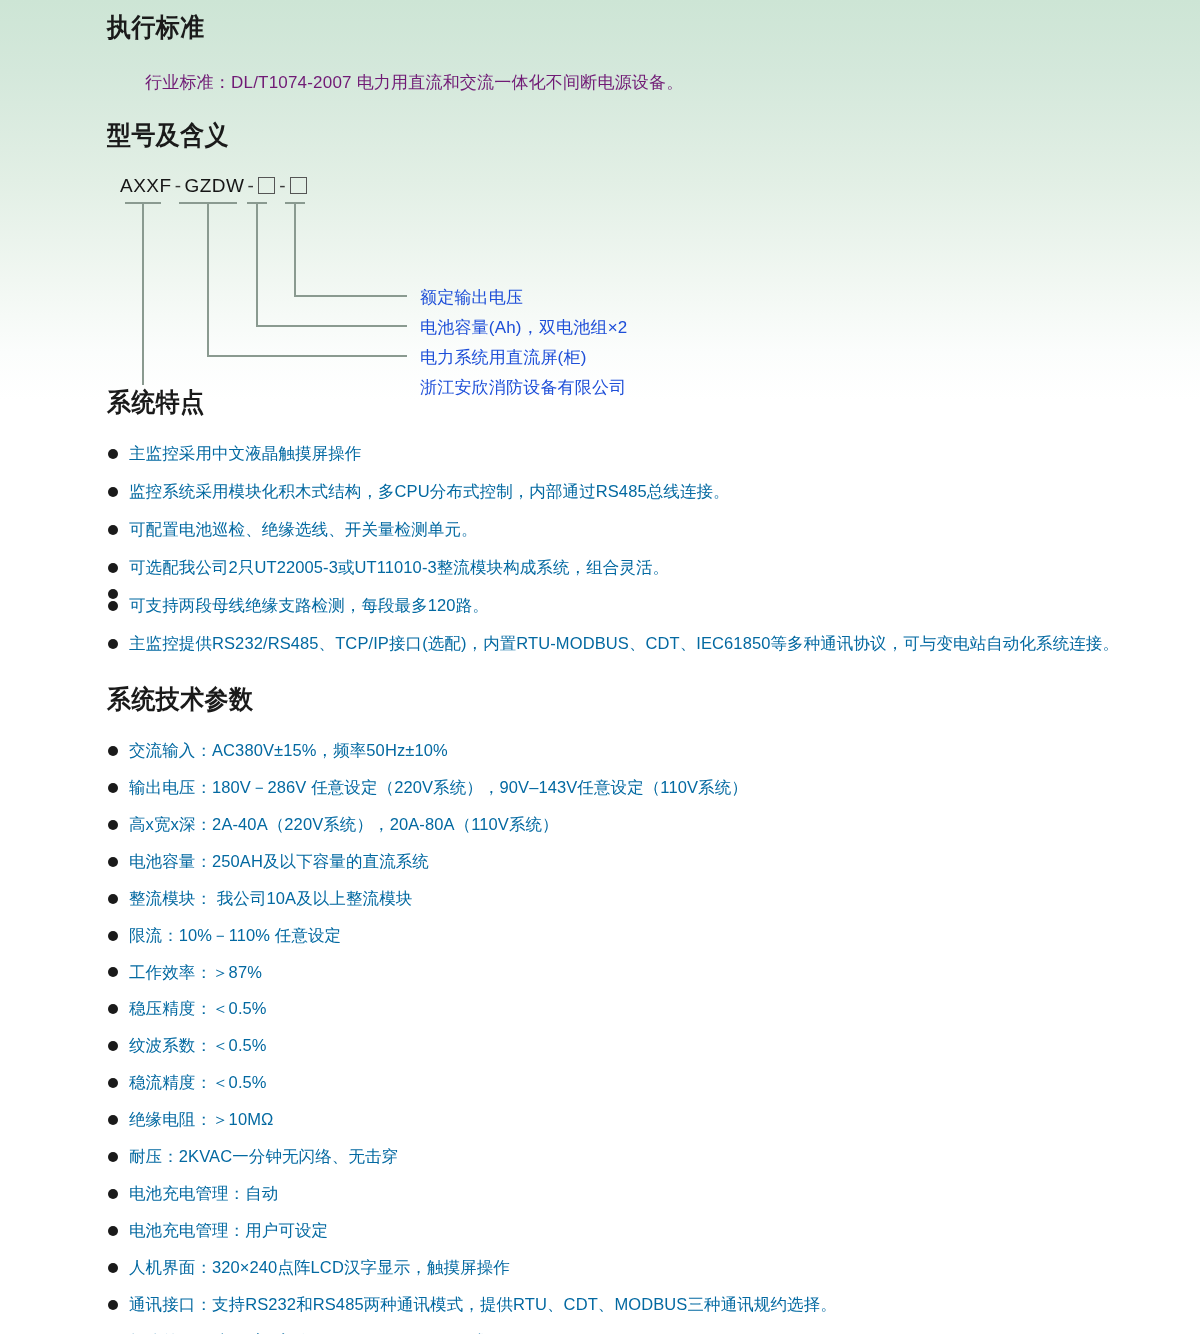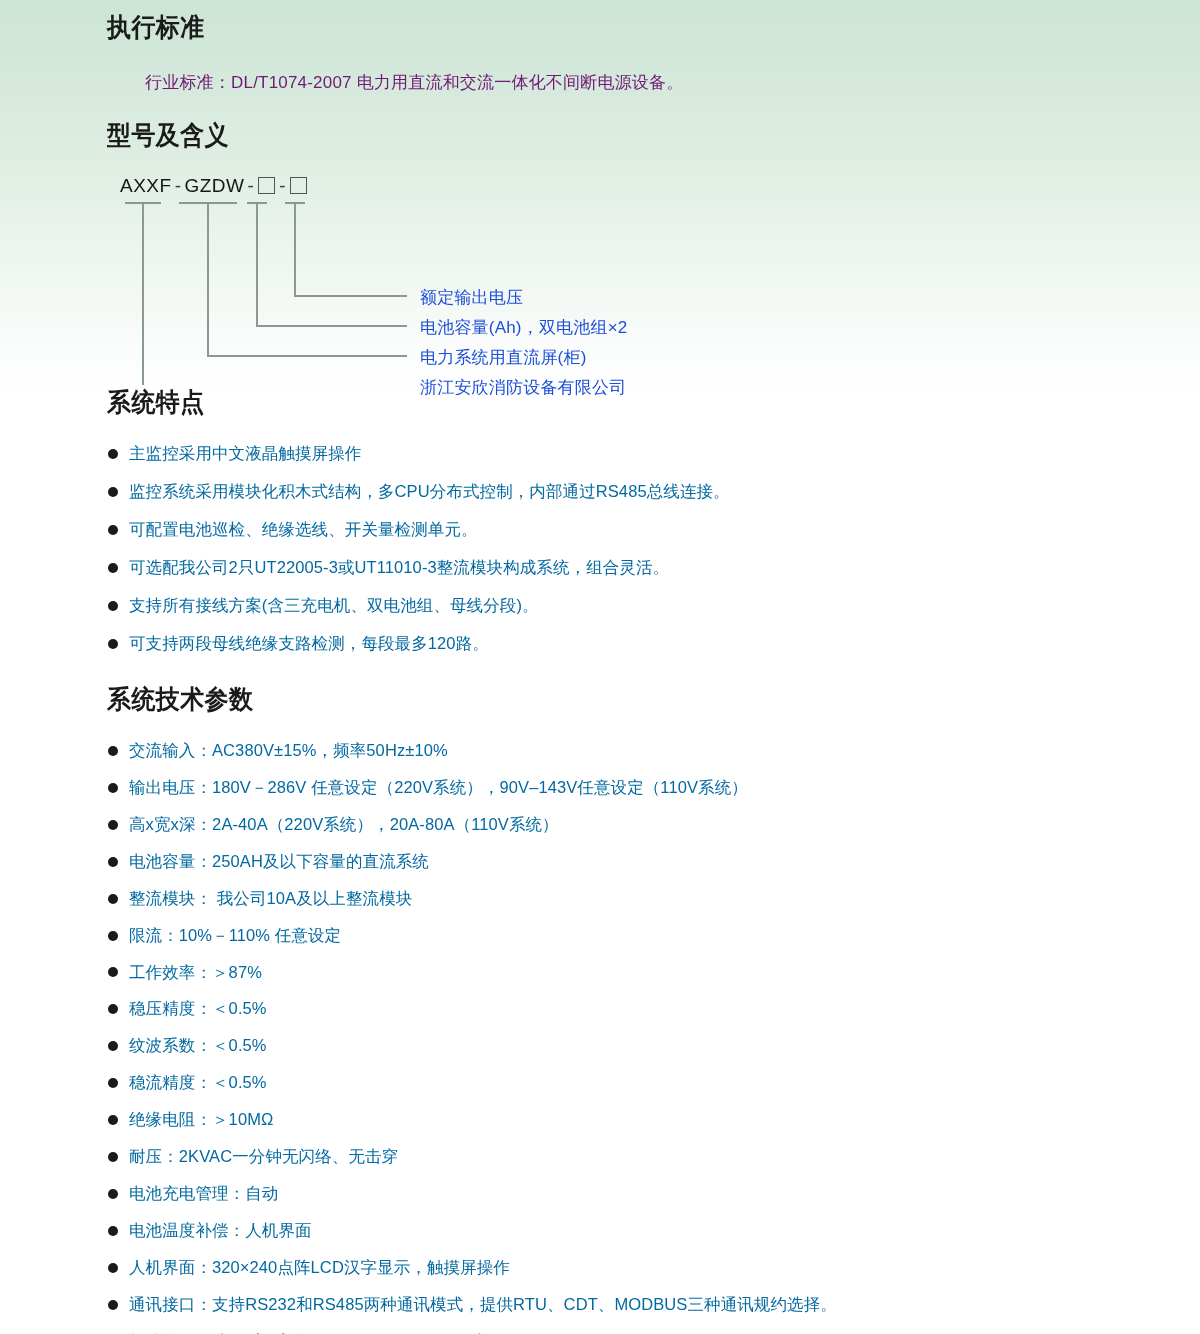--- a/index.html
+++ b/index.html
@@ -204,42 +204,43 @@
     </div>
   </div>
 
   <div class="sec-features">
     <h2 class="section-title">系统特点</h2>
     <ul class="bullets">
       <li><span class="dot"></span><span>主监控采用中文液晶触摸屏操作</span></li>
       <li><span class="dot"></span><span>监控系统采用模块化积木式结构，多CPU分布式控制，内部通过RS485总线连接。</span></li>
       <li><span class="dot"></span><span>可配置电池巡检、绝缘选线、开关量检测单元。</span></li>
       <li><span class="dot"></span><span>可选配我公司2只UT22005-3或UT11010-3整流模块构成系统，组合灵活。</span></li>
-      <li><span class="dot"></span><span>支持所有接线方案(含三充电机、双电池组、母线分段)。</span></li>
+      <li><span class="dot"></span></li>
       <li><span class="dot"></span><span>可支持两段母线绝缘支路检测，每段最多120路。</span></li>
+      <li><span class="dot"></span><span>主监控提供RS232/RS485、TCP/IP接口(选配)，内置RTU-MODBUS、CDT、IEC61850等多种通讯协议，可与变电站自动化系统连接。</span></li>
     </ul>
   </div>
 
   <div class="sec-specs">
     <h2 class="section-title">系统技术参数</h2>
     <ul class="bullets">
       <li><span class="dot"></span><span>交流输入：AC380V±15%，频率50Hz±10%</span></li>
       <li><span class="dot"></span><span>输出电压：180V－286V 任意设定（220V系统），90V–143V任意设定（110V系统）</span></li>
       <li><span class="dot"></span><span>高x宽x深：2A-40A（220V系统），20A-80A（110V系统）</span></li>
       <li><span class="dot"></span><span>电池容量：250AH及以下容量的直流系统</span></li>
       <li><span class="dot"></span><span>整流模块： 我公司10A及以上整流模块</span></li>
       <li><span class="dot"></span><span>限流：10%－110% 任意设定</span></li>
       <li><span class="dot"></span><span>工作效率：＞87%</span></li>
       <li><span class="dot"></span><span>稳压精度：＜0.5%</span></li>
       <li><span class="dot"></span><span>纹波系数：＜0.5%</span></li>
       <li><span class="dot"></span><span>稳流精度：＜0.5%</span></li>
       <li><span class="dot"></span><span>绝缘电阻：＞10MΩ</span></li>
       <li><span class="dot"></span><span>耐压：2KVAC一分钟无闪络、无击穿</span></li>
       <li><span class="dot"></span><span>电池充电管理：自动</span></li>
-      <li><span class="dot"></span><span>电池温度补偿：人机界面</span></li>
+      <li><span class="dot"></span><span>电池充电管理：用户可设定</span></li>
       <li><span class="dot"></span><span>人机界面：320×240点阵LCD汉字显示，触摸屏操作</span></li>
       <li><span class="dot"></span><span>通讯接口：支持RS232和RS485两种通讯模式，提供RTU、CDT、MODBUS三种通讯规约选择。</span></li>
       <li><span>柜体外形尺寸：(高x宽x深)mm=2260x800x600或2360x800x600</span></li>
 
     </ul>
   </div>
 
 </div>
 
 </body></html>

